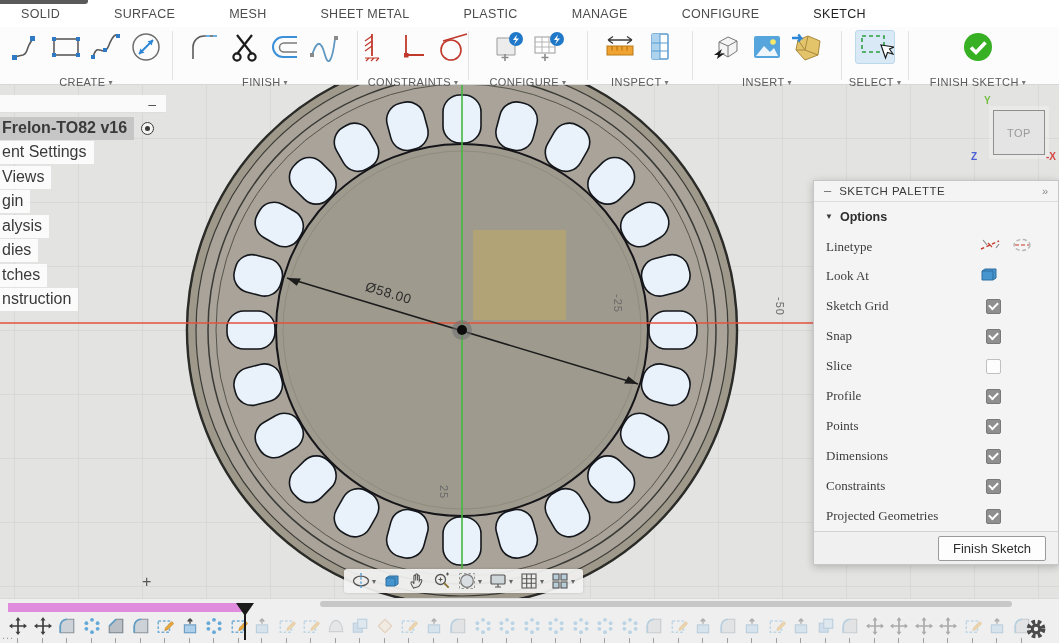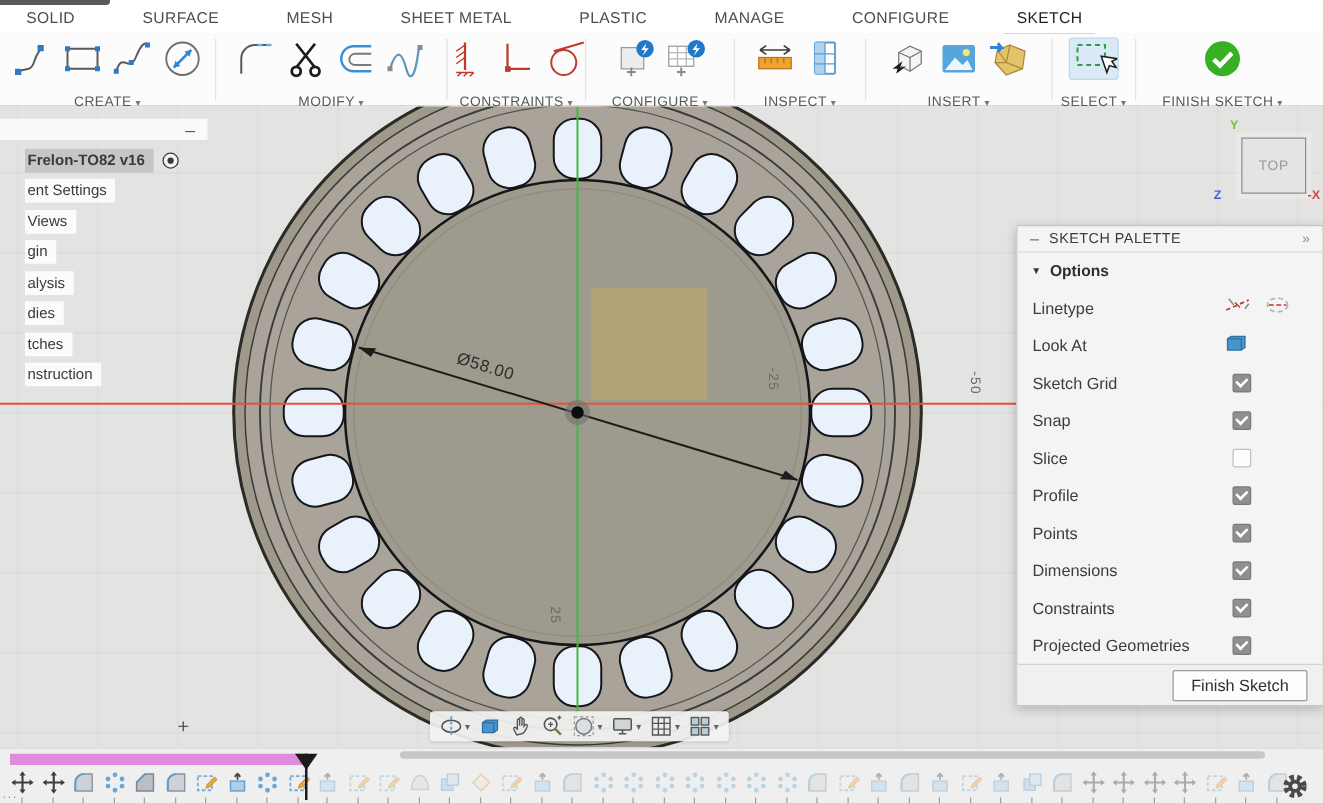--- a/index.html
+++ b/index.html
@@ -44,22 +44,22 @@
   .viewcube .face{font-size:11px;color:#9a9a9a;letter-spacing:.5px;}
   .axis-y{position:absolute;left:984px;top:10px;color:#74c043;font-size:10px;font-weight:bold;}
   .axis-z{position:absolute;left:971px;top:66px;color:#4b5fd6;font-size:10px;font-weight:bold;}
   .axis-x{position:absolute;left:1046px;top:66px;color:#d64545;font-size:10px;font-weight:bold;}
   
   .browser{position:absolute;left:0;top:10px;width:170px;z-index:10;}
   .b-header{width:166px;height:18px;background:rgba(252,252,252,.92);display:flex;align-items:center;
             justify-content:flex-end;padding-right:10px;border-bottom:1px solid rgba(210,210,210,.7);}
   .b-header .minus{color:#555;font-size:14px;line-height:10px;cursor:default;}
   .brow{margin-top:5.5px;height:19px;display:flex;align-items:center;}
-  .chip{display:inline-block;background:rgba(255,255,255,.85);color:#3a3a3a;font-size:12px;
-        padding:2px 7px 3px 2px;white-space:nowrap;margin-left:20px;}
+  .chip{display:inline-block;background:rgba(255,255,255,.85);color:#3a3a3a;font-size:16px;
+        padding:2px 7px 3px 2px;white-space:nowrap;}
   .chip.sel{background:#c6c6c6;font-weight:bold;}
   .radio-icon{width:13px;height:13px;border:1.5px solid #3a3a3a;border-radius:50%;margin-left:7px;
               display:inline-flex;align-items:center;justify-content:center;background:rgba(255,255,255,.6);}
   .radio-icon::after{content:"";width:5px;height:5px;background:#3a3a3a;border-radius:50%;}
   .plus-btn{position:absolute;left:142px;top:488px;font-size:16px;color:#555;z-index:10;}
   
   .navbar{position:absolute;left:344px;top:484px;height:24px;display:flex;align-items:center;gap:7px;
           padding:0 8px;background:rgba(243,243,243,.92);border-radius:3px;z-index:10;
           box-shadow:0 0 3px rgba(0,0,0,.15);}
   .nv{display:flex;align-items:center;gap:2px;}
@@ -70,21 +70,21 @@
            border:1px solid #c6c6c6;box-shadow:0 2px 8px rgba(0,0,0,.22);z-index:30;
            display:flex;flex-direction:column;}
   .p-header{height:21px;display:flex;align-items:center;padding:0 10px;border-bottom:1px solid #dcdcdc;gap:8px;}
   .p-header .minus{color:#6a6a6a;font-size:13px;}
   .p-title{font-size:11.5px;color:#3b3b3b;letter-spacing:.4px;flex:1;}
   .p-header .more{color:#8a8a8a;font-size:11px;}
   .p-options{height:30px;display:flex;align-items:center;padding:0 11px;gap:7px;}
   .p-options .tri{font-size:8px;color:#3b3b3b;}
   .p-options .lbl{font-size:12.5px;font-weight:bold;color:#2e2e2e;}
   .prow{height:30px;display:flex;align-items:center;padding:0 12px;}
-  .plabel{font-size:13px;color:#3c3c3c;flex:1;}
+  .plabel{font-size:13px;color:#3c3c3c;flex:1;font-family:Liberation Serif, serif;}
   .pctrl{position:absolute;left:165px;display:flex;gap:10px;align-items:center;}
   .checkbox{position:absolute;left:172px;width:15px;height:15px;background:#8f8f8f;border:1px solid #797979;
             border-radius:2px;display:flex;align-items:center;justify-content:center;}
   .checkbox::after{content:"";width:7px;height:4px;border-left:2px solid #fff;border-bottom:2px solid #fff;
                    transform:rotate(-45deg);margin-top:-2px;}
   .prow.unchecked .checkbox{background:#fdfdfd;border-color:#c0c0c0;}
   .prow.unchecked .checkbox::after{display:none;}
   .p-footer{margin-top:auto;height:33px;border-top:1px solid #d2d2d2;background:#f0f0f0;
             display:flex;align-items:center;justify-content:flex-end;padding:0 12px;}
   .finish-btn{background:#fdfdfd;border:1px solid #9a9a9a;border-radius:2px;font-size:13px;color:#2e2e2e;
@@ -192,21 +192,21 @@
           </span>
         <span class="rbtn">
             <svg width="32" height="30" viewBox="0 0 32 30">
               <path d="M3 23c5-15 9-15 13 0 3 11 7 8 10-16" fill="none" stroke="#5f97c0" stroke-width="1.8"></path>
               <rect x="1" y="21" width="4" height="4" fill="#8a8a8a"></rect>
               <rect x="25" y="4" width="4" height="4" fill="#8a8a8a"></rect>
             </svg>
           </span>
       </div>
       <div class="glabel">
-          <span>MODIFY</span>
+          <span>FINISH</span>
           <span class="caret">▾</span>
         </div>
     </div>
     <div class="gsep"></div>
     <div class="rgroup g-constraints">
       <div class="ricons">
         <span class="rbtn">
             <svg width="26" height="30" viewBox="0 0 26 30">
               <path d="M12 2v22" stroke="#c0392b" stroke-width="1.8"></path>
               <path d="M12 4l-7 5M12 9l-7 5M12 14l-7 5" stroke="#c0392b" stroke-width="1.2"></path>

